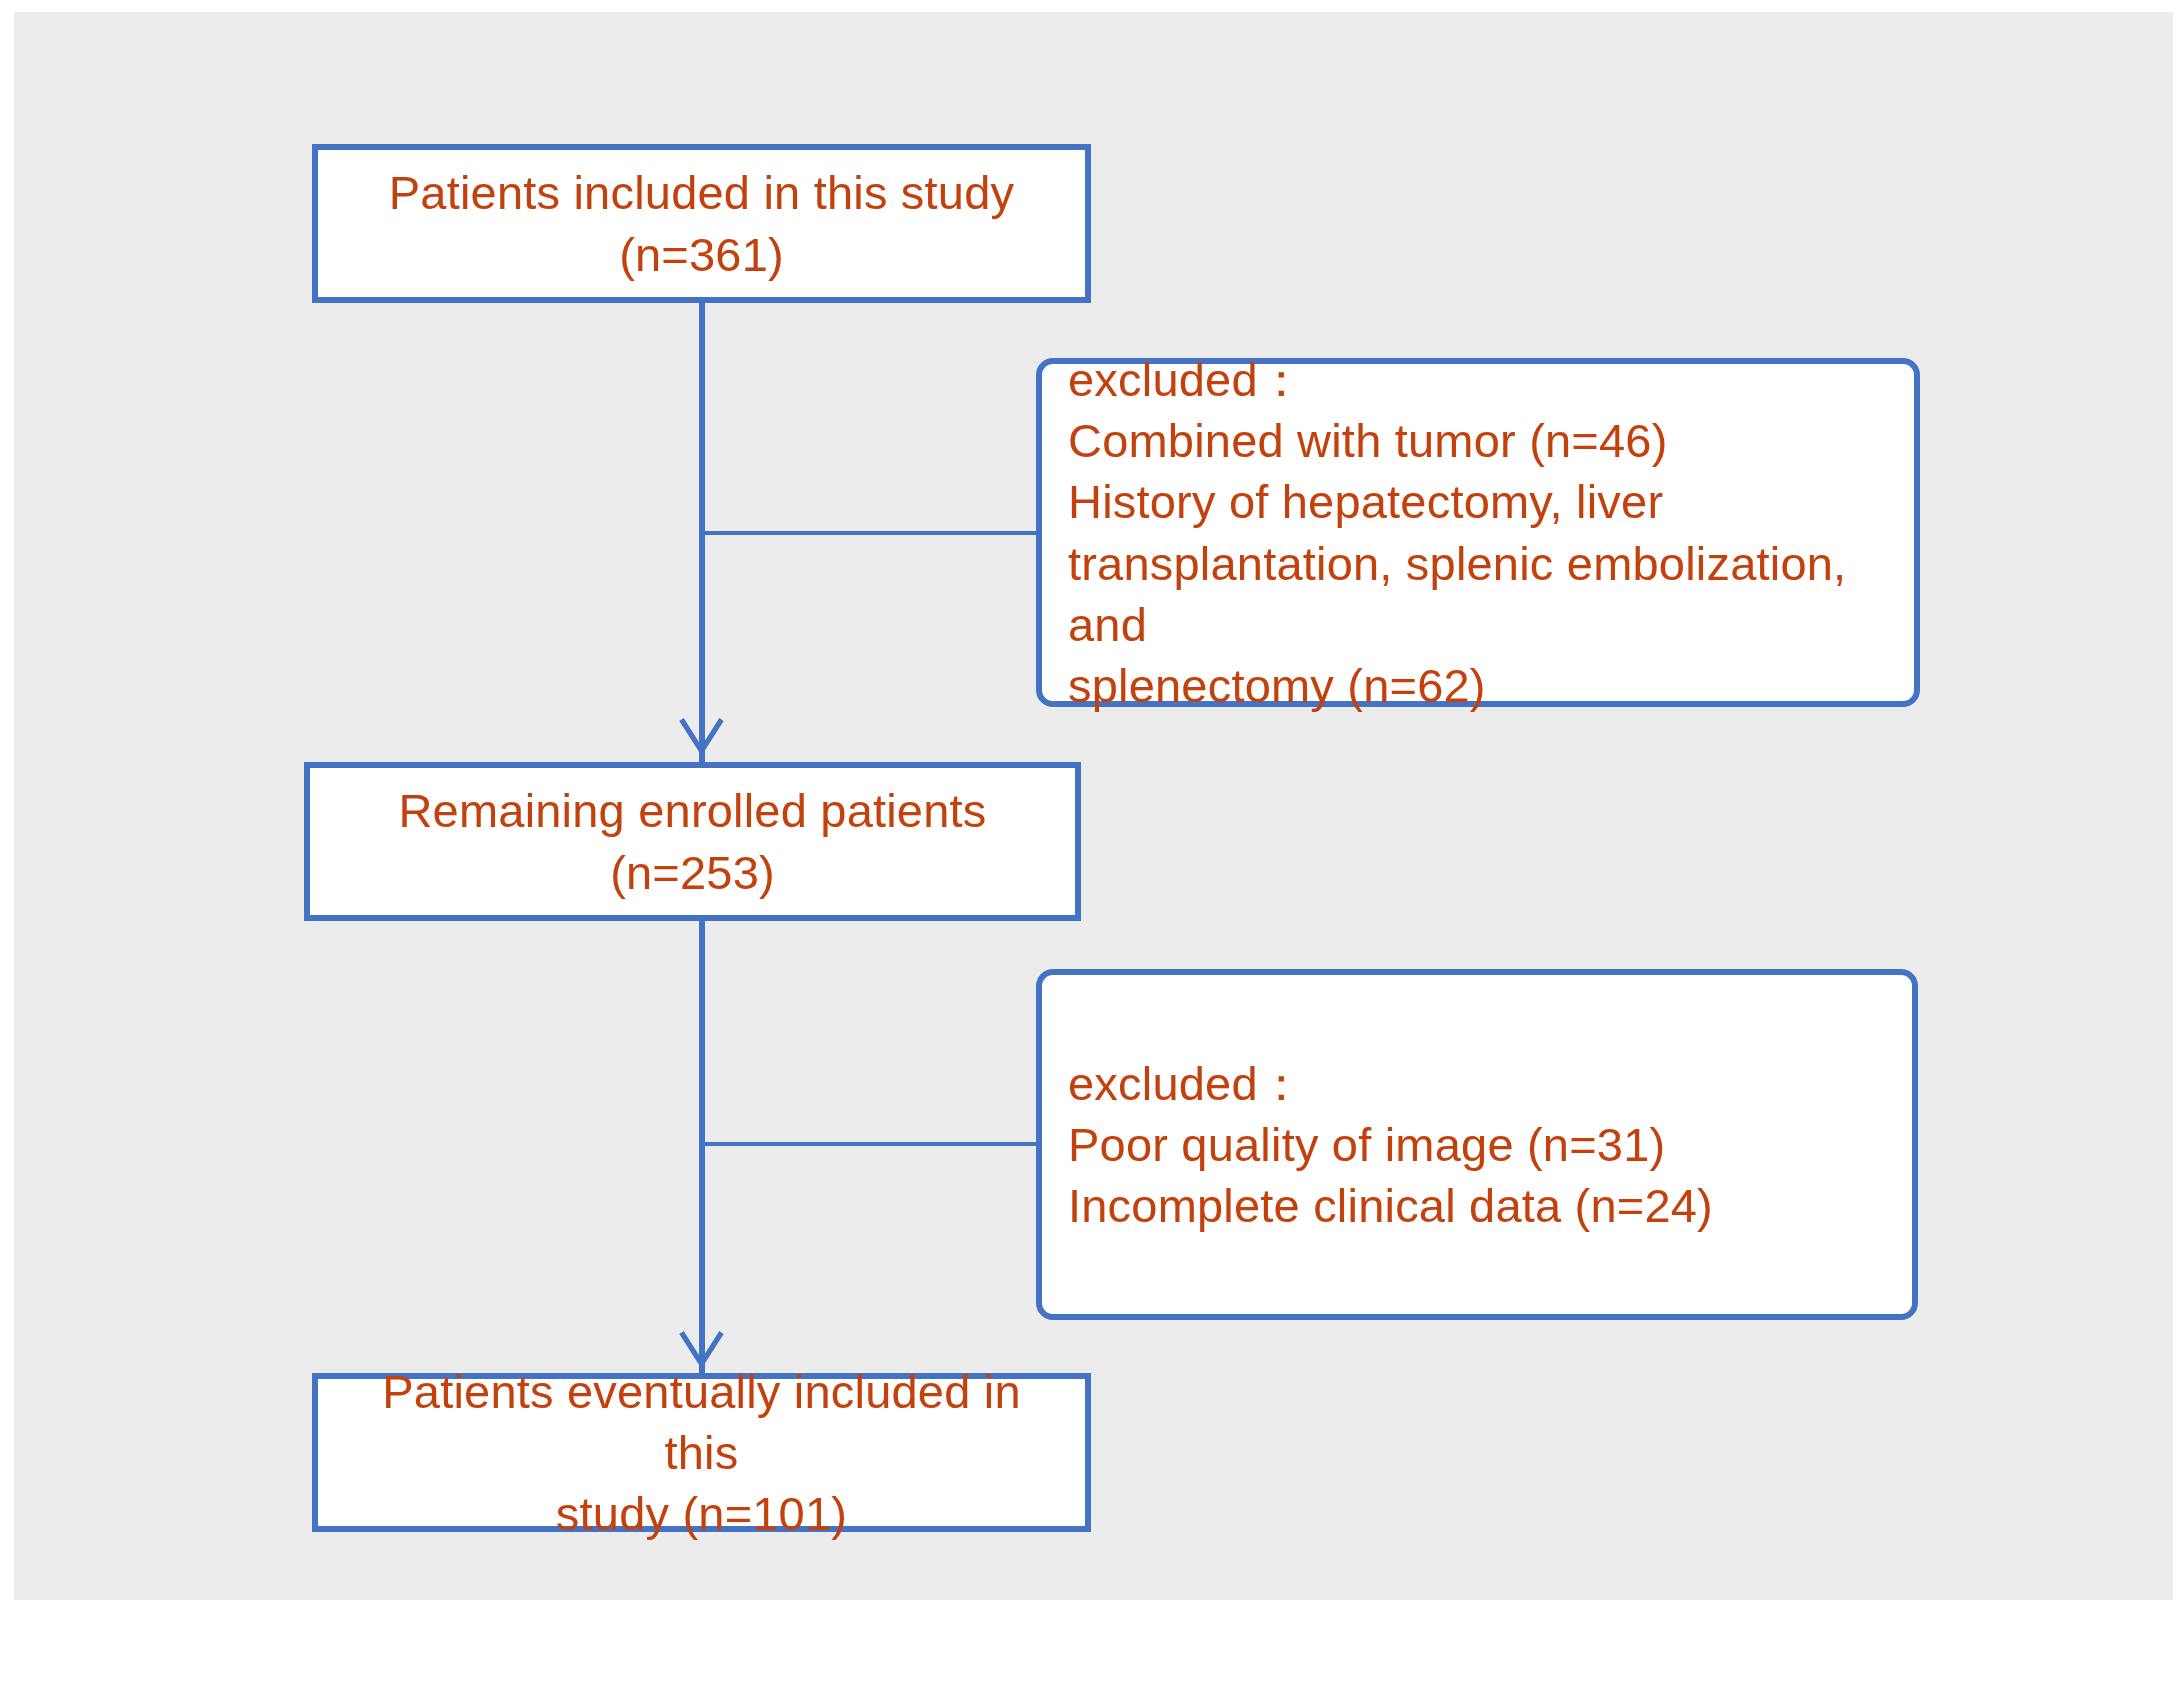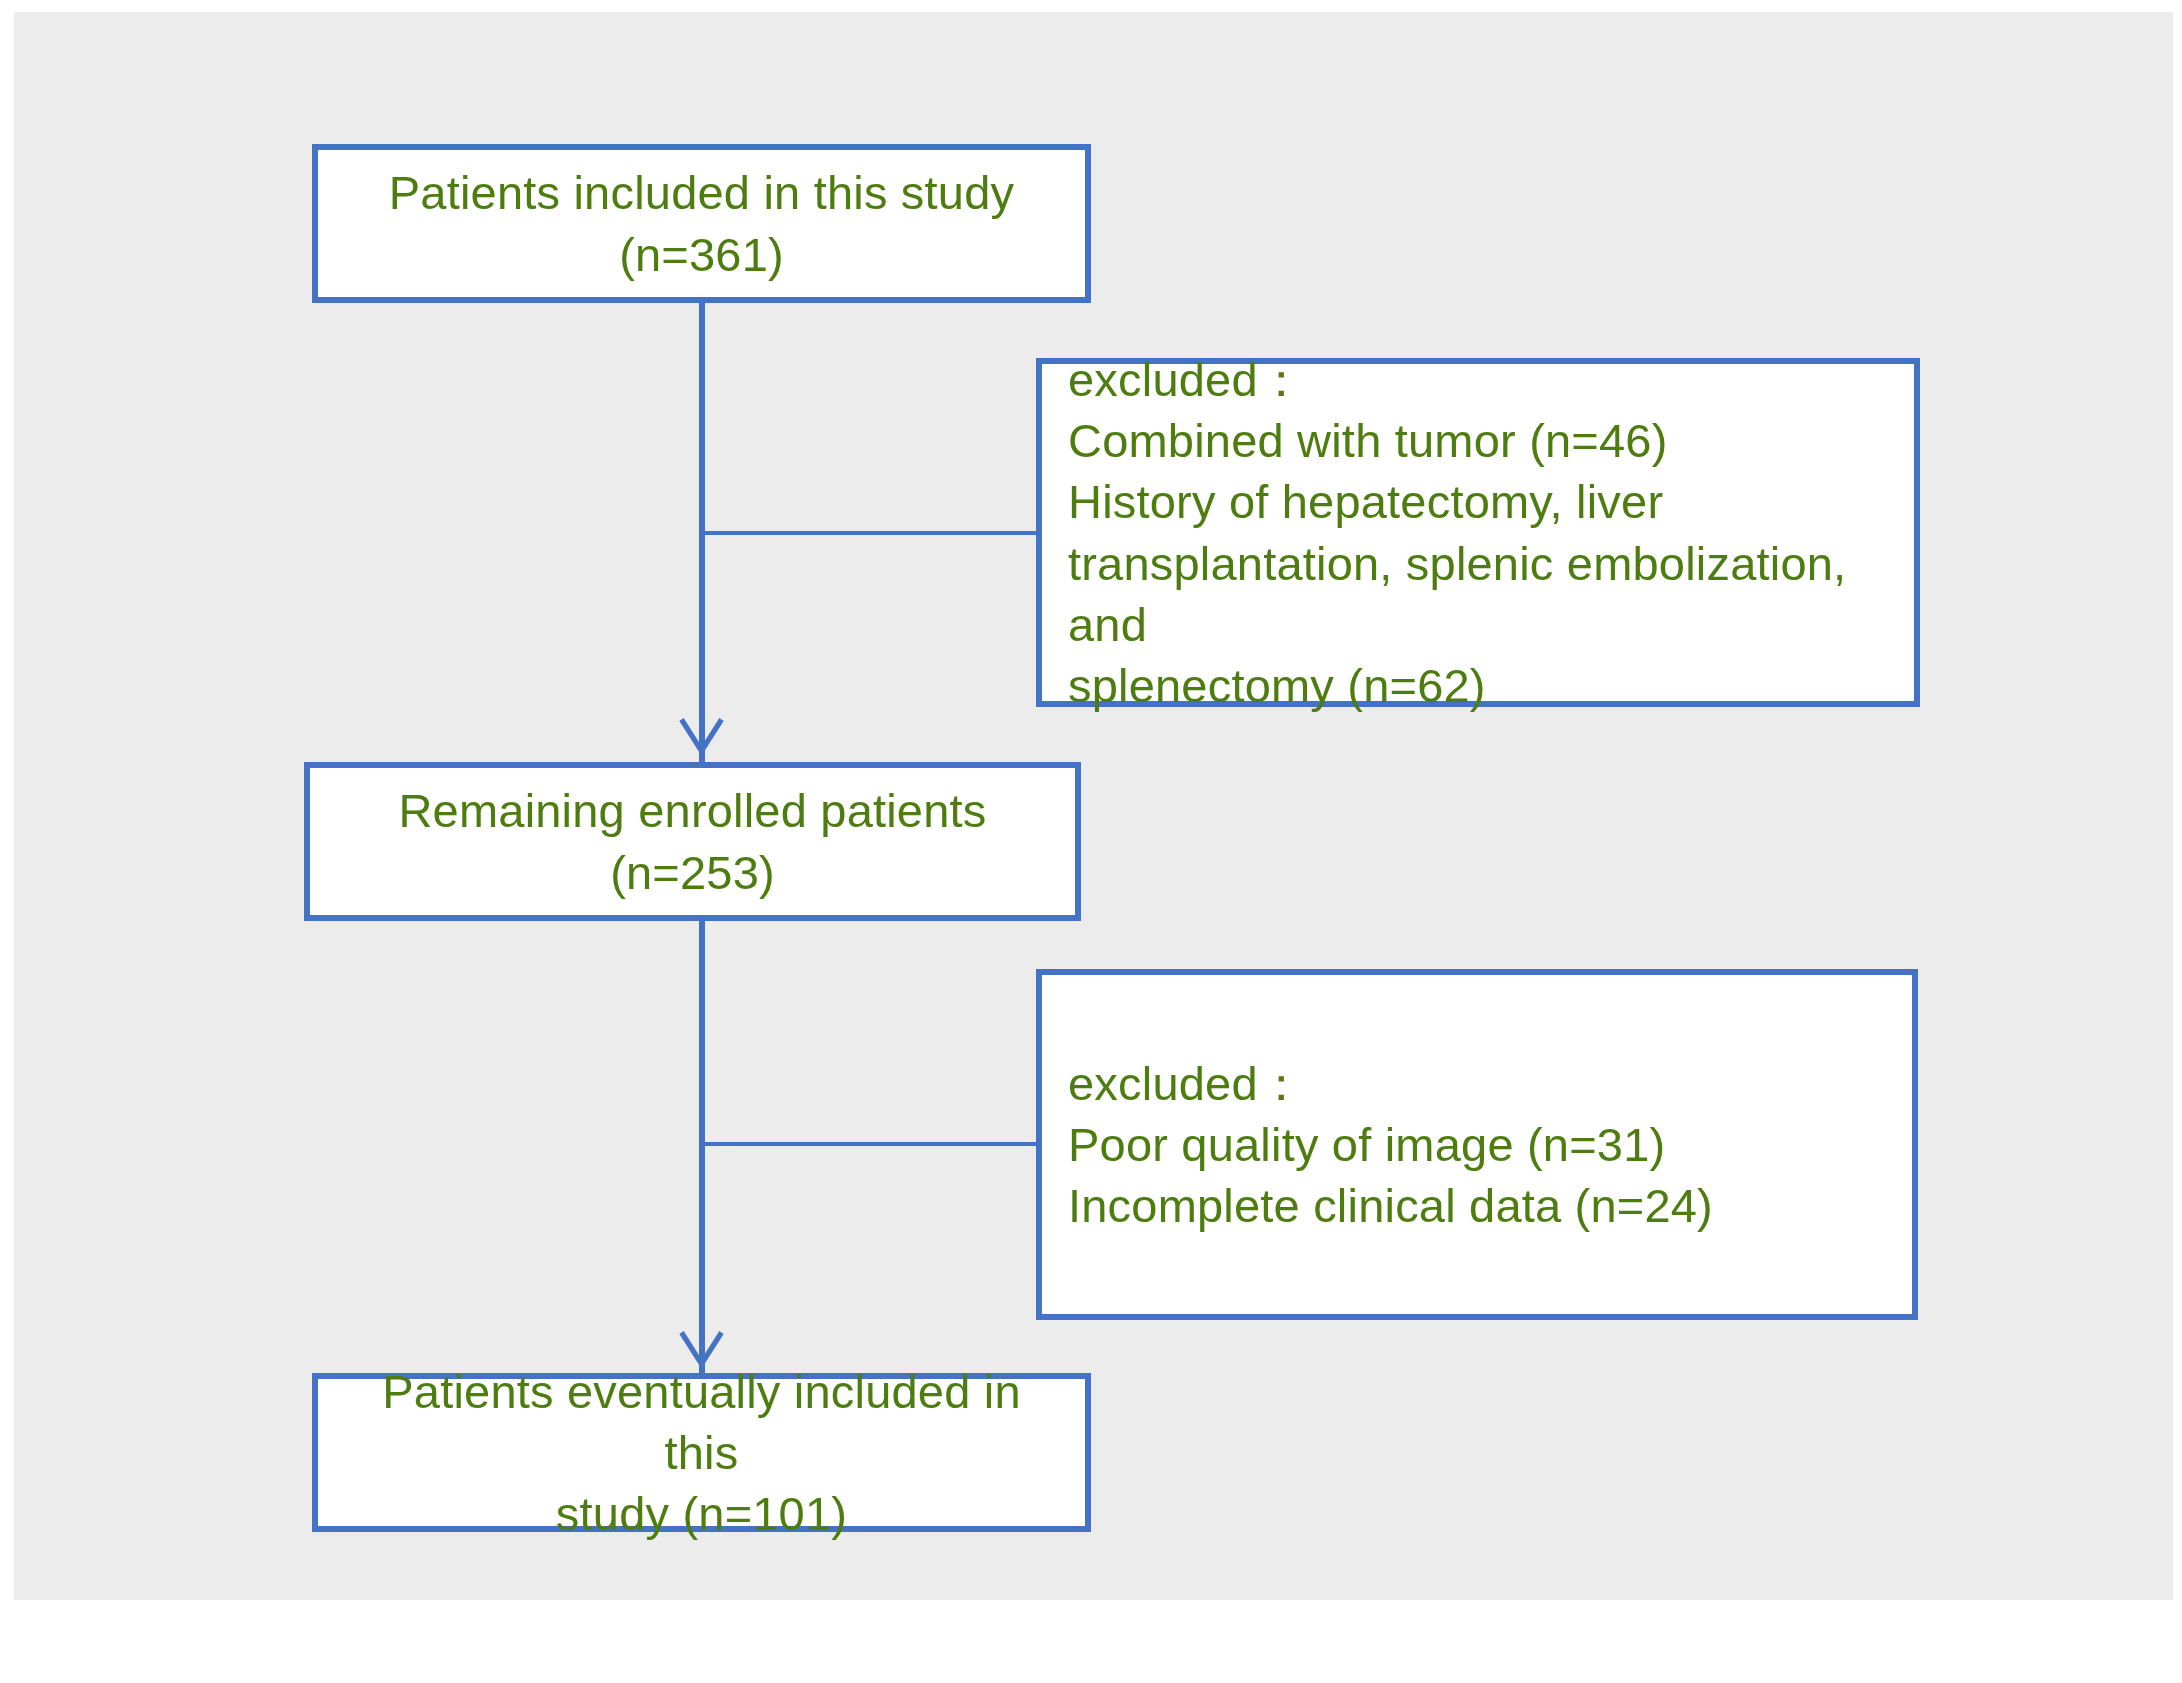--- a/index.html
+++ b/index.html
@@ -25,29 +25,30 @@
   #edge-right  { right: 0;  top: 0;    width: 10.5px;  height: 1684px; }
   #edge-bottom { left: 0;   bottom: 0; width: 2183px; height: 84px; }
 
   .node {
     position: absolute;
     background: #ffffff;
     border: 6.1px solid #4472c4;
     box-sizing: border-box;
     display: flex;
     align-items: center;
-    color: #4d7c0f;
+    color: #c2410c;
   }
   .node.centered {
     justify-content: center;
     text-align: center;
   }
   .node.lefted {
     justify-content: flex-start;
     text-align: left;
+    border-radius: 17px;
   }
   .node-text {
     font-size: 47px;
     line-height: 1.30;
     letter-spacing: 0.2px;
     white-space: pre-line;
     padding: 0 23px;
   }
   .node.lefted .node-text {
     padding: 0 19px 0 26px;

